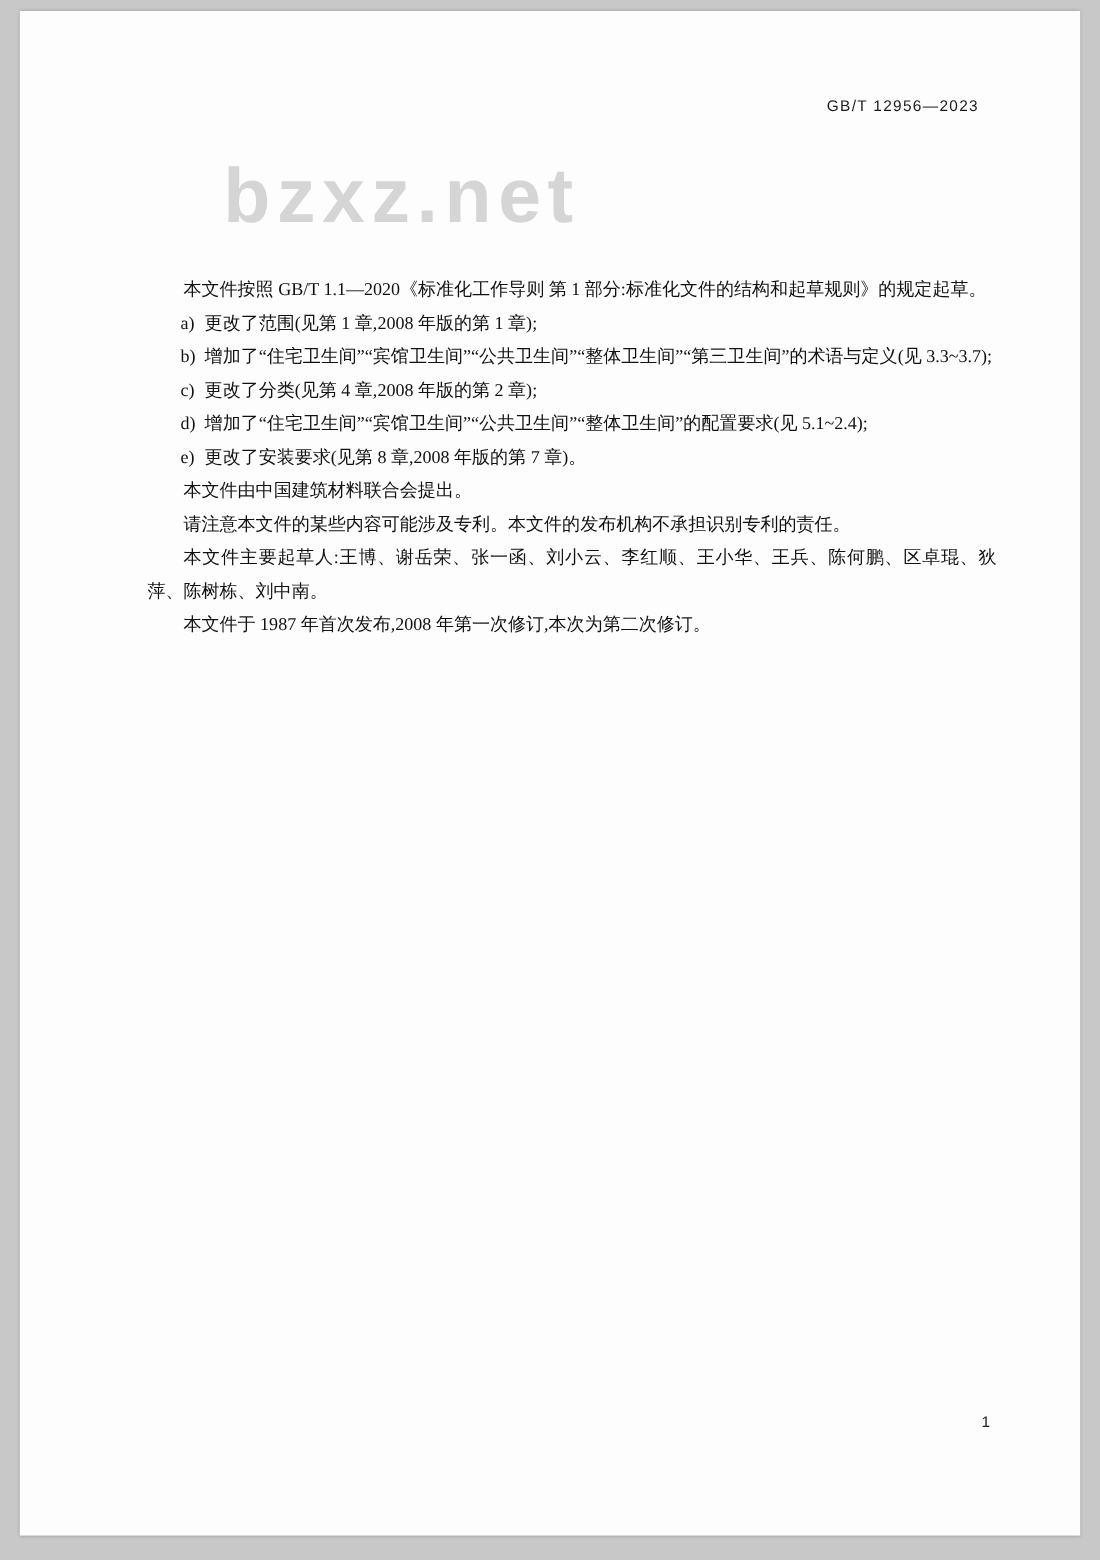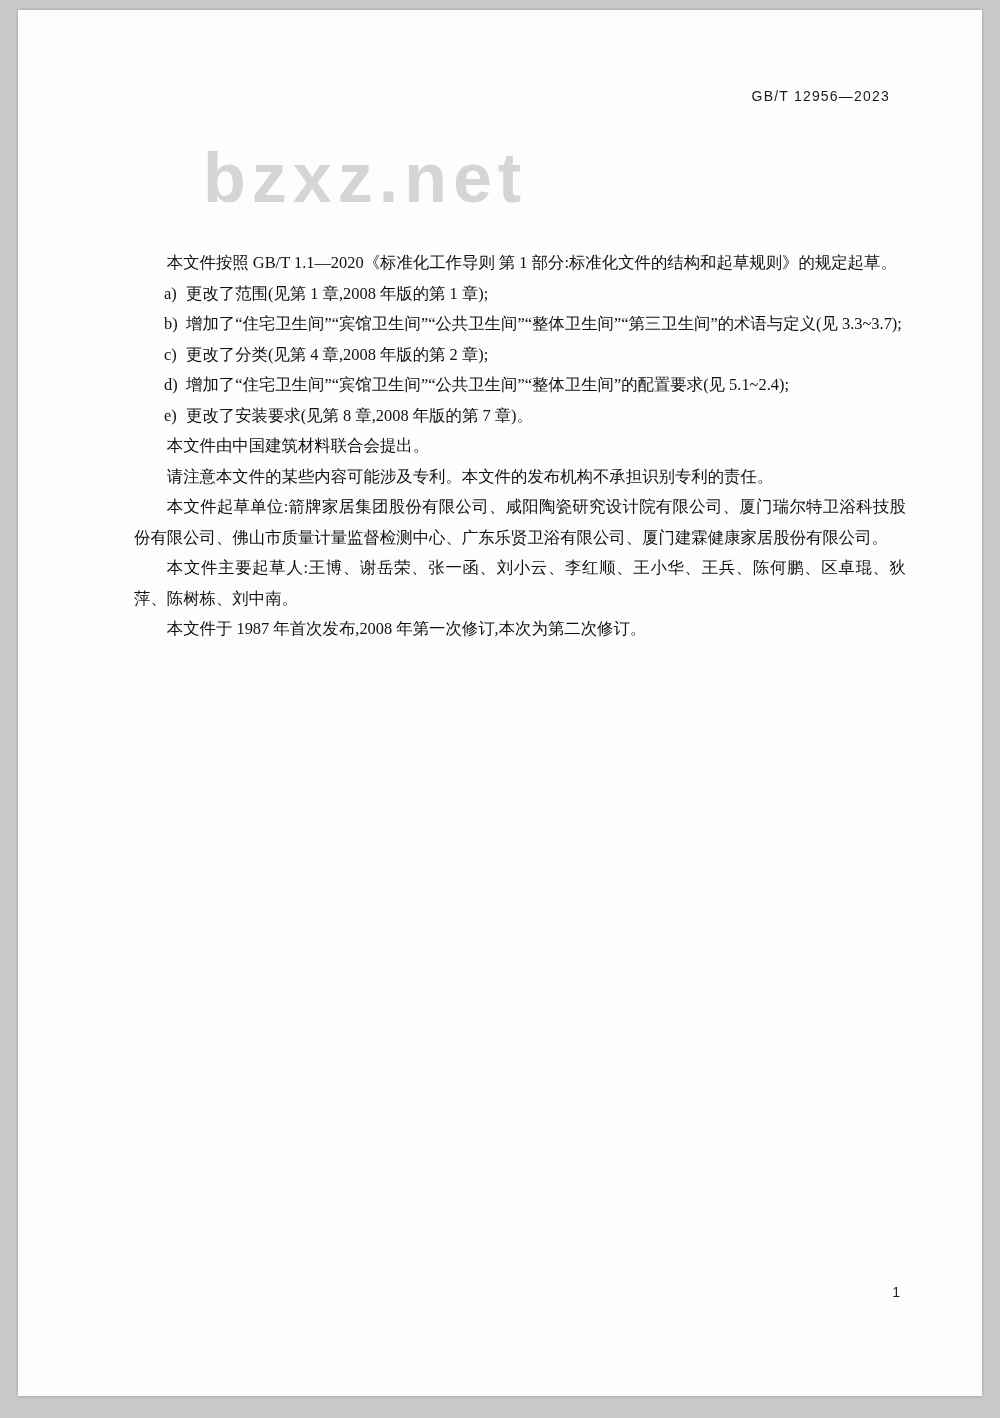--- a/index.html
+++ b/index.html
@@ -137,21 +137,20 @@
         <span class="marker">d)</span>
         <span class="item-body">增加了“住宅卫生间”“宾馆卫生间”“公共卫生间”“整体卫生间”的配置要求(见 5.1~2.4);</span>
       </div>
       <div class="list-item">
         <span class="marker">e)</span>
         <span class="item-body">更改了安装要求(见第 8 章,2008 年版的第 7 章)。</span>
       </div>
 
       <p class="p">本文件由中国建筑材料联合会提出。</p>
       <p class="p">请注意本文件的某些内容可能涉及专利。本文件的发布机构不承担识别专利的责任。</p>
-      <p class="p">本文件起草单位:箭牌家居集团股份有限公司、咸阳陶瓷研究设计院有限公司、厦门瑞尔特卫浴科技股份有限公司、佛山市质量计量监督检测中心、广东乐贤卫浴有限公司、厦门建霖健康家居股份有限公司。</p>
       <p class="p">本文件主要起草人:王博、谢岳荣、张一函、刘小云、李红顺、王小华、王兵、陈何鹏、区卓琨、狄萍、陈树栋、刘中南。</p>
       <p class="p">本文件于 1987 年首次发布,2008 年第一次修订,本次为第二次修订。</p>
 
     </div>
 
     <div class="page-number">1</div>
 
   </div>
 </div>
 

